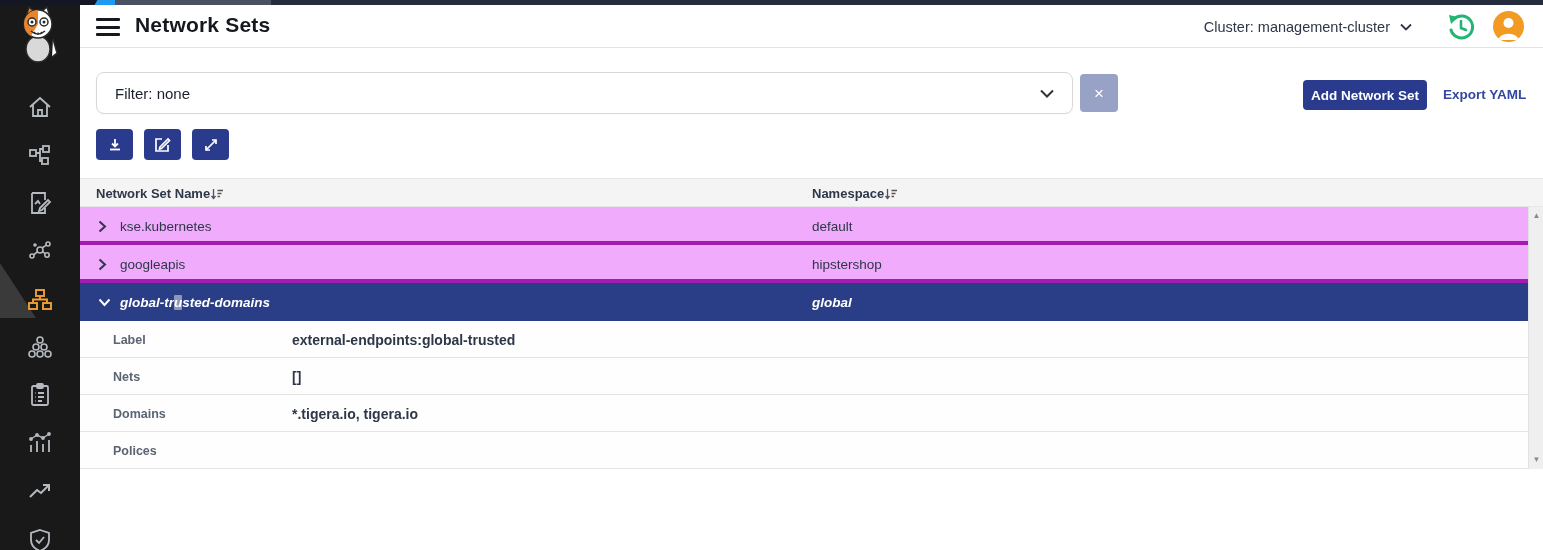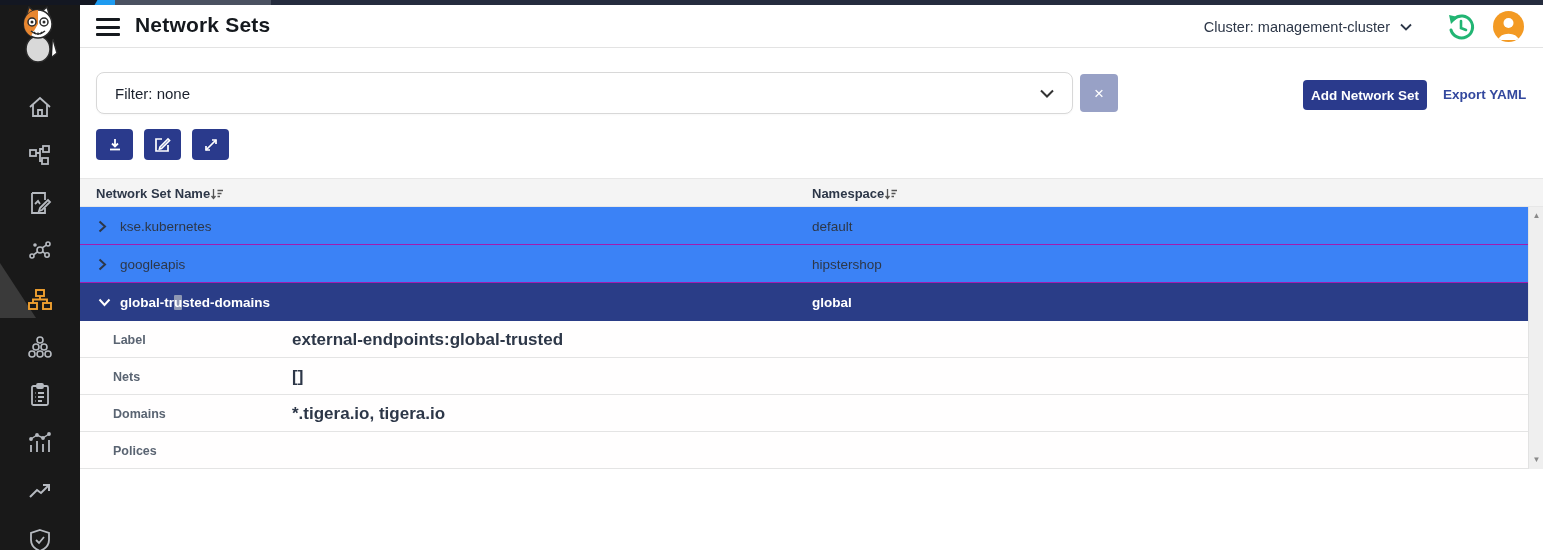--- a/index.html
+++ b/index.html
@@ -50,36 +50,36 @@
   .icon-btn.b1 { left:96px; } .icon-btn.b2 { left:144px; } .icon-btn.b3 { left:192px; }
 
   
   .thead { position:absolute; left:80px; top:178px; width:1463px; height:29px; background:#f4f4f4;
            border-top:1px solid #e7e7e7; border-bottom:1px solid #e7e7e7; }
   .th { position:absolute; top:0; height:29px; display:flex; align-items:center; 
         font-size:13px; font-weight:700; color:#2d3748; cursor:pointer; }
   .th.c1 { left:16px; } .th.c2 { left:732px; }
 
   .rows { position:absolute; left:80px; top:207px; width:1448px; }
-  .trow { position:relative; height:38px; border-bottom:1px solid #a21caf; background:#3b82f6; cursor:pointer; }
+  .trow { position:relative; height:38px; border-bottom:4px solid #a21caf; background:#f0abfc; cursor:pointer; }
   .trow .chev-cell { position:absolute; left:18px; top:0; height:38px; display:flex; align-items:center; }
   .trow .name { position:absolute; left:40px; top:0; height:38px; display:flex; align-items:center;
                 font-size:13.5px; color:#2d3748; }
   .trow .ns { position:absolute; left:732px; top:0; height:38px; display:flex; align-items:center;
               font-size:13.5px; color:#2d3748; }
-  .trow.selected { background:#2a3d87; border-bottom:1px solid #2a3d87; }
+  .trow.selected { background:#2a3d87; border-bottom:1px solid #2a3d87;font-style:italic; }
   .trow.selected .name, .trow.selected .ns { color:#ffffff; font-weight:600; }
   .cursor-block { background:#8e97b3; border-radius:1px; }
 
   .details { position:absolute; left:80px; top:321px; width:1448px; }
   .drow { position:relative; height:37px; border-bottom:1px solid #e4e4e4; background:#fffefe;font-weight:bold; }
   .drow .dlabel { position:absolute; left:33px; top:0; height:37px; display:flex; align-items:center;
                   font-size:12.5px; color:#5a6472; }
   .drow .dvalue { position:absolute; left:212px; top:0; height:37px; display:flex; align-items:center;
-                  font-size:17px; color:#2d3748; white-space:nowrap; }
+                  font-size:14px; color:#2d3748; white-space:nowrap; }
   .drow .dvalue.links { color:#2e3f94; cursor:pointer; }
 
   
   .scrollbar { position:absolute; left:1528px; top:207px; width:15px; height:262px; background:#efefef;
                border-left:1px solid #e2e2e2; }
   .scroll-arrow { position:absolute; left:0; width:15px; height:14px; color:#8a8a8a; font-size:8px;
                   text-align:center; line-height:14px; cursor:pointer; }
   .scroll-arrow.up { top:2px; } .scroll-arrow.down { bottom:2px; }
 </style>
 </head>

